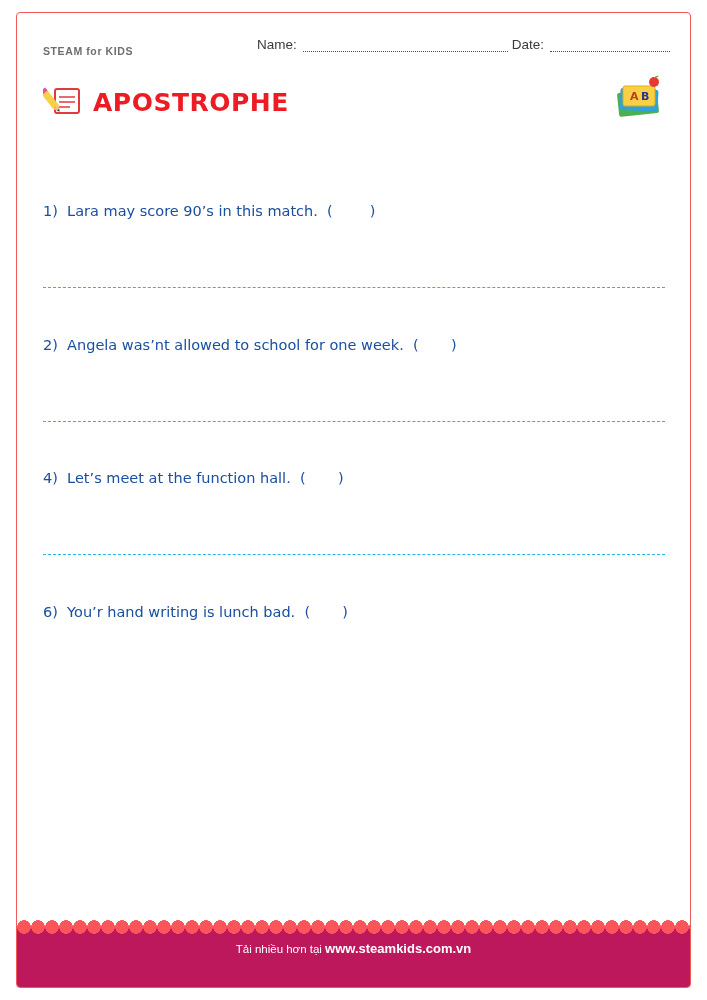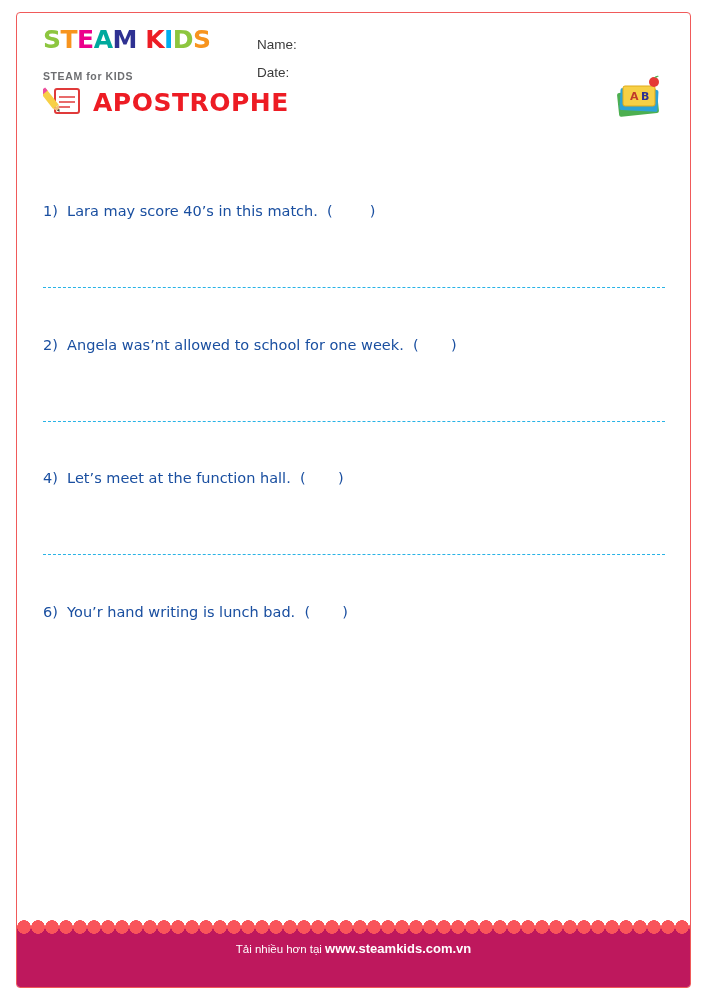--- a/index.html
+++ b/index.html
@@ -65,24 +65,23 @@
     color: #6d6e71;
     letter-spacing: 0.6px;
   }
 
   .name-row {
     position: absolute;
     left: 240px;
     top: 24px;
     right: 16px;
     display: flex;
-    align-items: flex-start;
+    align-items: flex-end;
     font-size: 13.5px;
     color: #3b3b3b;
-    flex-direction: column;
   }
   .field-label {
     font-size: 13.5px;
     color: #3b3b3b;
     white-space: nowrap;
   }
   .dotline {
     flex: 1 1 auto;
     border-bottom: 1.5px dotted #4a4a4a;
     margin: 0 4px 0 6px;
@@ -213,21 +212,20 @@
   }
 </style>
 </head>
 <body>
 
 <div class="page">
 
   <div class="header">
 
     <div class="logo">
-      <div class="logo-main"><span class="c1">S</span><span class="c2">T</span><span class="c3">E</span><span class="c4">A</span><span class="c5">M</span>&nbsp;<span class="c6">K</span><span class="c7">I</span><span class="c8">D</span><span class="c9">S</span></div>
       <div class="logo-sub">STEAM for KIDS</div>
     </div>
 
     <div class="name-row">
       <span class="field-label">Name:</span>
       <span class="dotline"></span>
       <span class="field-label">Date:</span>
       <span class="dotline date-line"></span>
     </div>
   </div>
@@ -259,21 +257,21 @@
       <text x="31" y="25" font-family="DejaVu Sans, sans-serif" font-size="11" font-weight="bold" fill="#2e3192">B</text>
       <circle cx="44" cy="7" r="5" fill="#e53935"></circle>
       <path d="M44 3 q2 -3 5 -2 q-2 2 -5 2z" fill="#4caf50"></path>
     </svg>
   </span>
 
 
   <div class="questions">
 
     <div class="q-item">
-      <div class="q-text"><span>1)</span>  <span>Lara may score 40’s in this match.  (        )</span></div>
+      <div class="q-text"><span>1)</span>  <span>Lara may score 90’s in this match.  (        )</span></div>
       <div class="q-rule"></div>
     </div>
 
     <div class="q-item">
       <div class="q-text"><span>2)</span>  <span>Angela was’nt allowed to school for one week.  (       )</span></div>
       <div class="q-rule"></div>
     </div>
 
 
     <div class="q-item">

